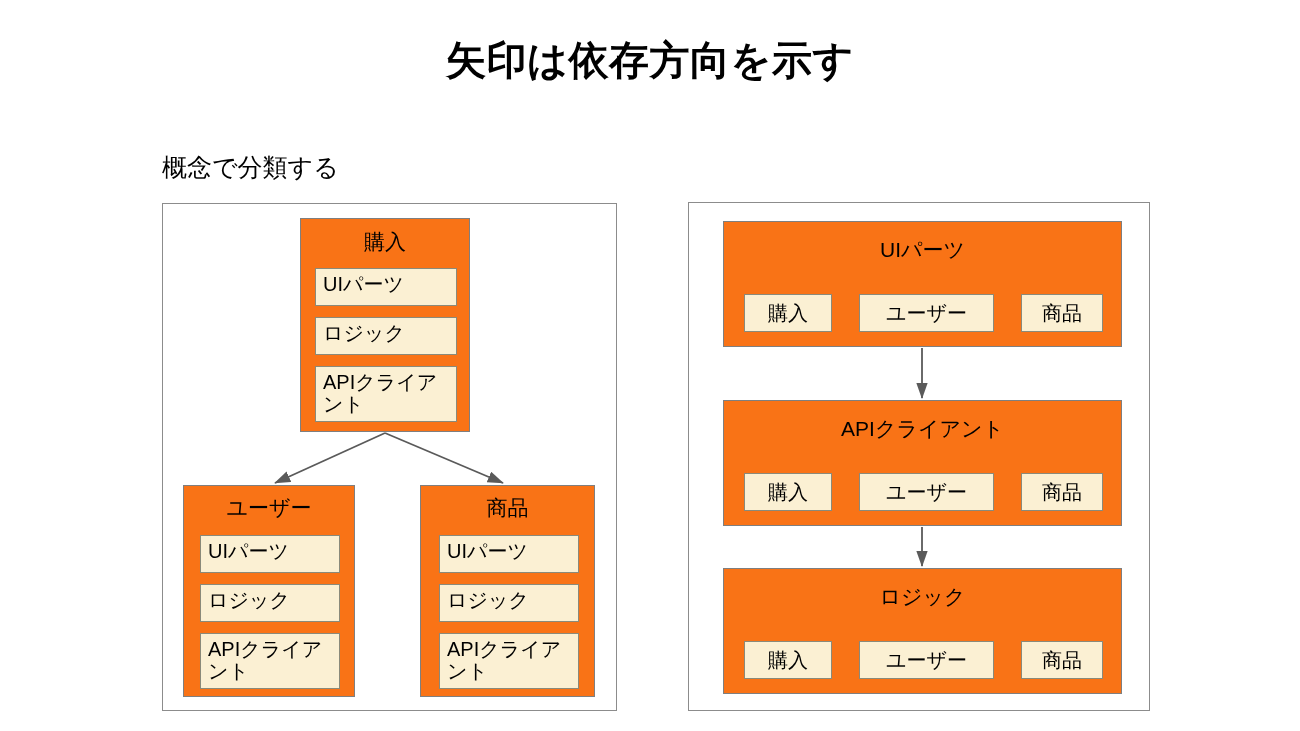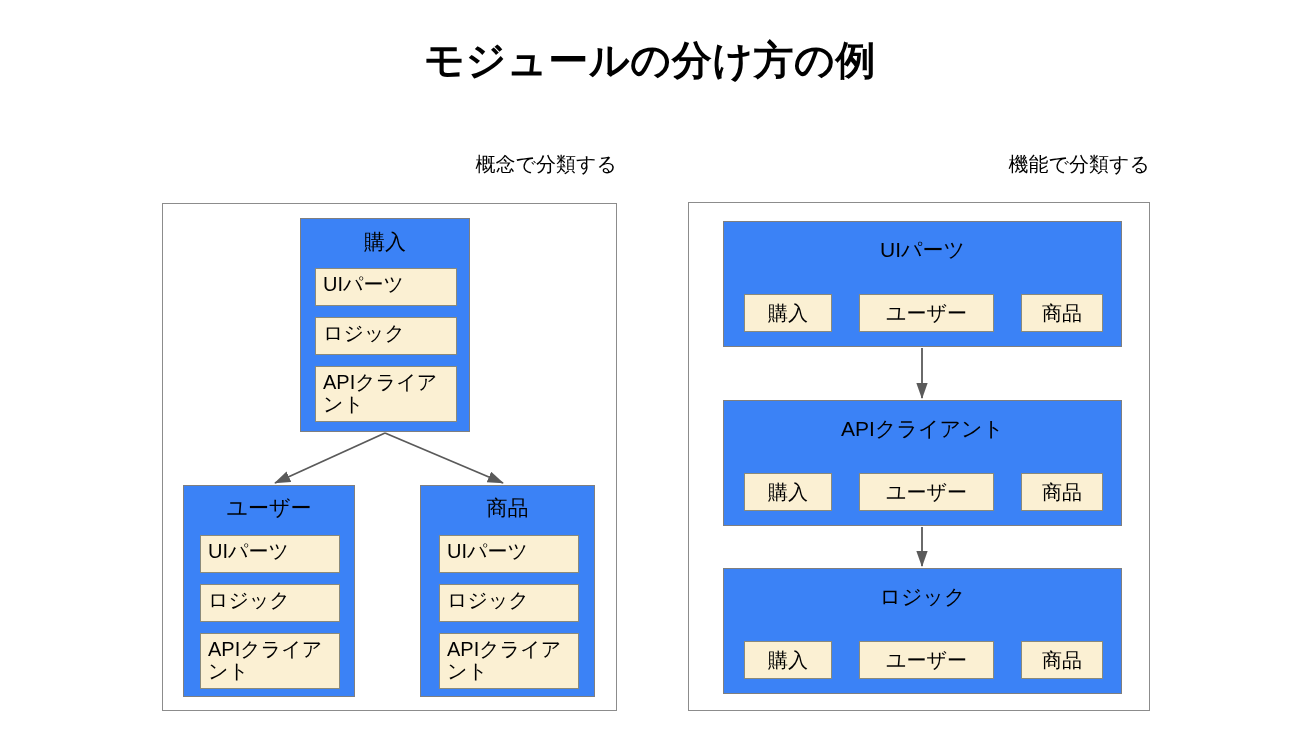--- a/index.html
+++ b/index.html
@@ -40,43 +40,43 @@
     left: 0;
     top: 98px;
     width: 1300px;
     text-align: center;
     font-size: 22px;
     font-weight: 400;
     line-height: 1.2;
   }
   .column-heading {
     position: absolute;
-    font-size: 20px;
+    font-size: 25px;
     font-weight: 400;
-    text-align: right;
+    text-align: left;
     line-height: 1.2;
     white-space: nowrap;
   }
   #heading-left  { left: 162px; top: 152px; width: 455px; }
   #heading-right { left: 688px; top: 152px; width: 462px; }
 
   
   .panel {
     position: absolute;
     background: #ffffff;
     border: 1.6px solid #8c8c8c;
     box-sizing: border-box;
   }
   #panel-left  { left: 162px; top: 203px; width: 455px; height: 508px; }
   #panel-right { left: 688px; top: 202px; width: 462px; height: 509px; }
 
   
   .group-box {
     position: absolute;
-    background: #3b82f6;
+    background: #f97316;
     border: 1.6px solid #7f7f7f;
     box-sizing: border-box;
   }
   .group-title {
     position: absolute;
     left: 0;
     width: 100%;
     text-align: center;
     font-size: 21px;
     line-height: 1.15;
@@ -142,21 +142,21 @@
     width: 1300px;
     height: 731px;
     pointer-events: none;
   }
 </style>
 </head>
 <body>
 
 <div id="slide">
 
-  <div class="slide-title">モジュールの分け方の例</div>
+  <div class="slide-title">矢印は依存方向を示す</div>
 
 
   <div class="column-heading" id="heading-left">概念で分類する</div>
 
   <div class="panel" id="panel-left">
   </div>
 
   <div class="group-box" id="grp-kounyu">
     <div class="group-title gt-kounyu">購入</div>
     <div class="item-box left-align li-1">UIパーツ</div>
@@ -171,21 +171,20 @@
     <div class="item-box left-align li-3">APIクライアント</div>
   </div>
 
   <div class="group-box" id="grp-shohin">
     <div class="group-title gt-shohin">商品</div>
     <div class="item-box left-align li-1">UIパーツ</div>
     <div class="item-box left-align li-2">ロジック</div>
     <div class="item-box left-align li-3">APIクライアント</div>
   </div>
 
-  <div class="column-heading" id="heading-right">機能で分類する</div>
 
   <div class="panel" id="panel-right">
   </div>
 
   <div class="group-box" id="grp-ui">
     <div class="group-title gt-right">UIパーツ</div>
     <div class="item-box center-align right-item ri-1">購入</div>
     <div class="item-box center-align right-item ri-2">ユーザー</div>
     <div class="item-box center-align right-item ri-3">商品</div>
   </div>

